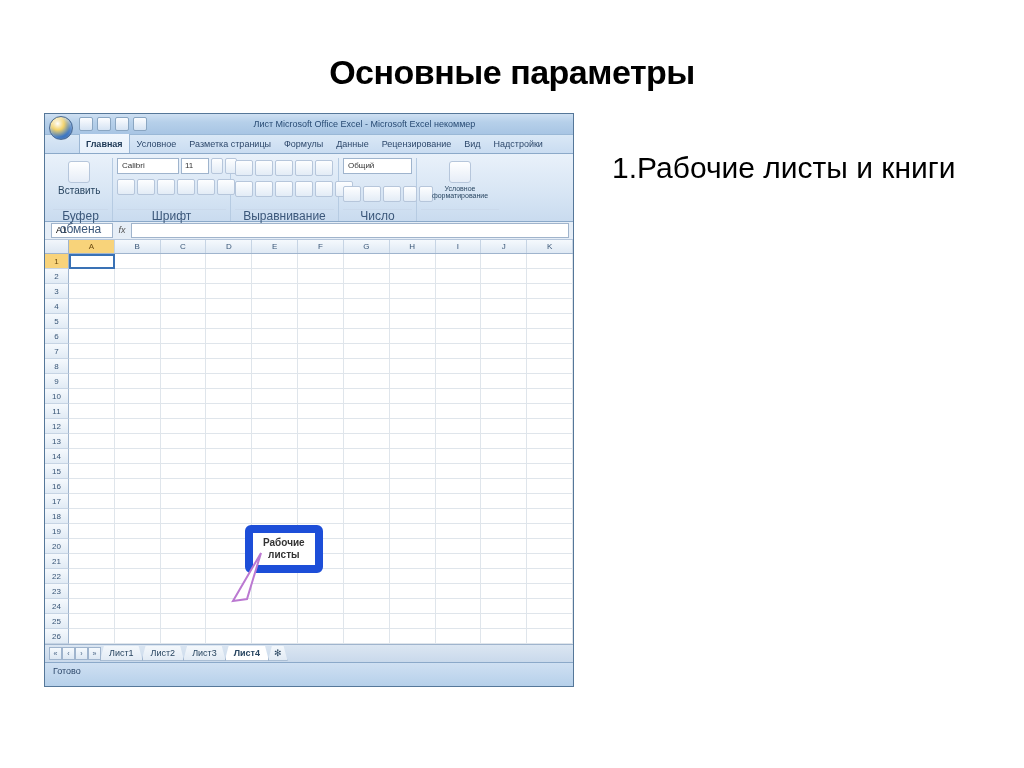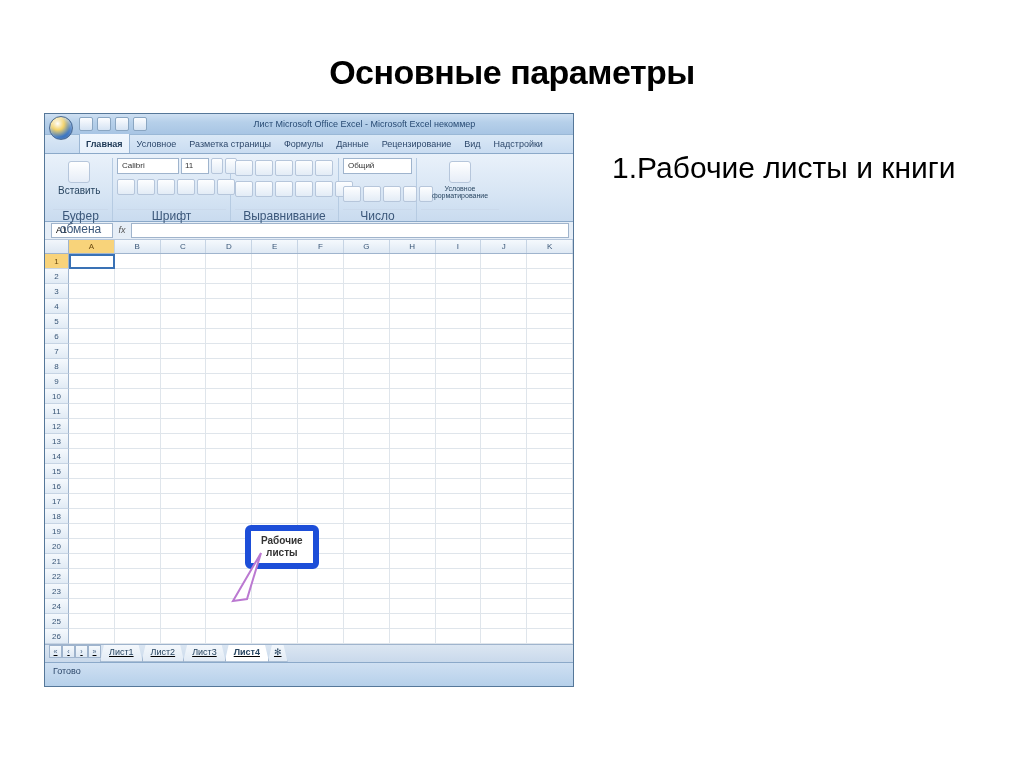--- a/index.html
+++ b/index.html
@@ -247,39 +247,39 @@
     background: #fff;
   }
   
   .callout {
     position: absolute;
     left: 200px;
     top: 285px;
     z-index: 10;
   }
   .callout-box {
-    border: 6px solid #1d4ed8;
+    border: 8px solid #1d4ed8;
     background: #fff;
     border-radius: 6px;
     padding: 4px 10px;
     font-size: 10px;
     font-weight: 700;
     text-align: center;
     color: #333;
     line-height: 1.2;
     min-width: 70px;
   }
   
   .sheet-tab-row {
     height: 18px;
     background: linear-gradient(#dbe6f2,#c9d9eb);
     border-top: 1px solid #9fb4cd;
     display: flex;
+    align-items: center;
     padding-left: 4px;
-    text-decoration: underline;
   }
   .nav-btns {
     display: flex; gap: 0;
   }
   .nav-btns .nb {
     width: 13px; height: 13px;
     background: linear-gradient(#f5f9fd,#dde8f3);
     border: 1px solid #9fb4cd;
     font-size: 7px;
     text-align: center;

